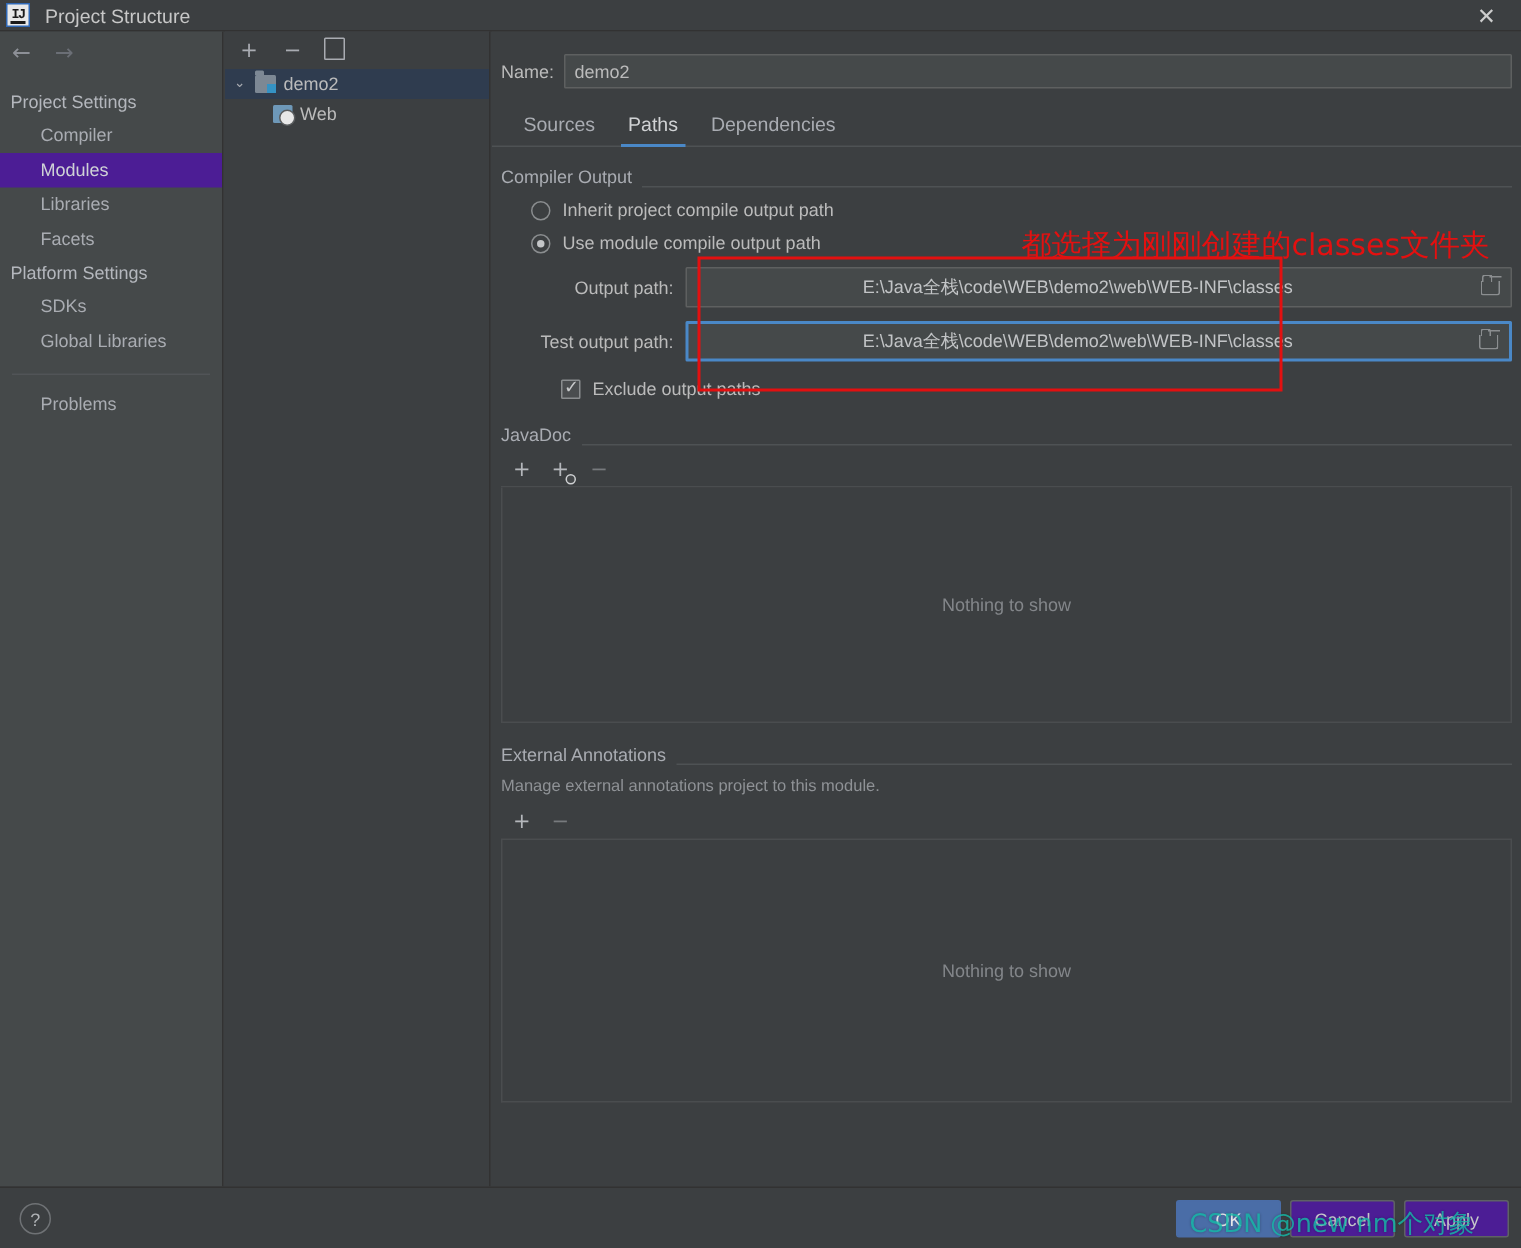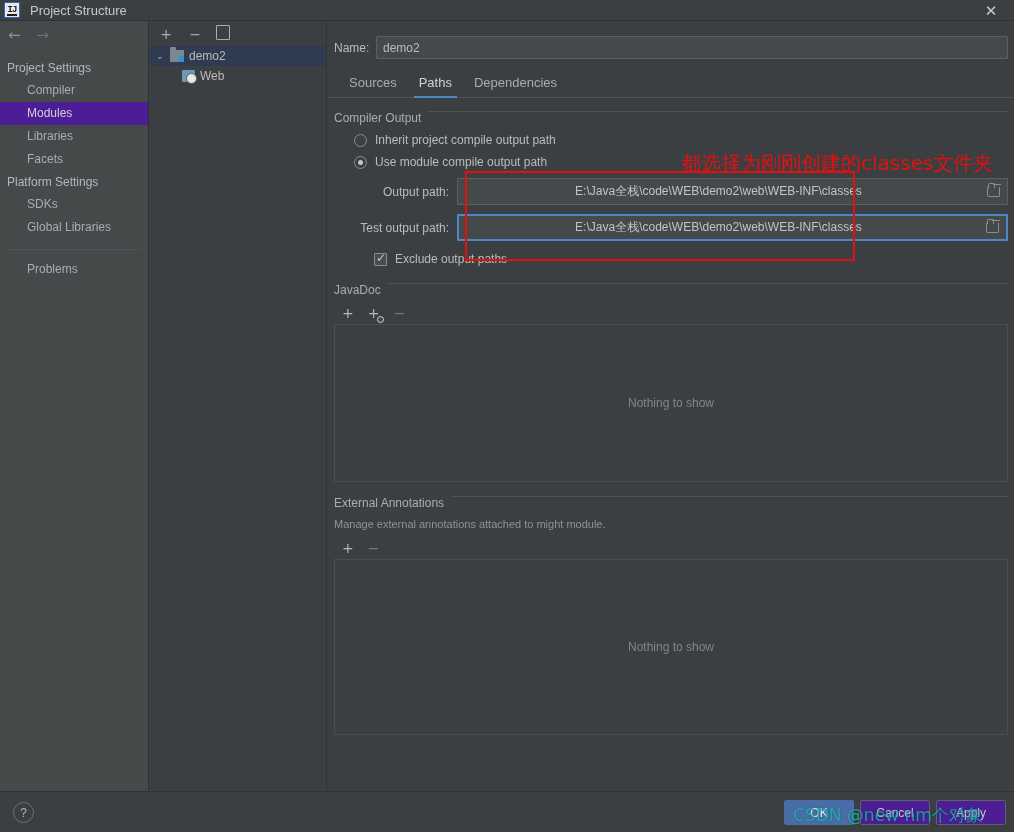--- a/index.html
+++ b/index.html
@@ -180,21 +180,21 @@
   .tab.active { color: #d0d2d4; }
   .tab.active::after {
     content: ""; position: absolute; left: 6px; right: 6px; bottom: -1px;
     height: 2px; background: #4a88c7;
   }
 
   
   .section { margin: 13px 6px 0 6px; position: relative; }
   .section-title {
     font-size: 12px; color: #a9acb2;
-    display: flex; align-items: flex-start; gap: 7px;
+    display: flex; align-items: flex-end; gap: 7px;
   }
   .section-title .rule {
     flex: 1; height: 1px; background: #4e5254;
   }
 
   .radio-row {
     display: flex; align-items: center;
     margin: 8px 0 0 20px; gap: 8px;
   }
   .radio {
@@ -463,21 +463,21 @@
       <div class="list-area jd-area">
         <span>Nothing to show</span>
       </div>
     </div>
 
     <div class="section" style="margin-top:14px">
       <div class="section-title">
         <span>External Annotations</span>
         <span class="rule"></span>
       </div>
-      <div class="section-desc">Manage external annotations attached to might module.</div>
+      <div class="section-desc">Manage external annotations project to this module.</div>
       <div class="mini-toolbar">
         <span class="mt-btn">+</span>
         <span class="mt-btn dim">−</span>
       </div>
       <div class="list-area ea-area">
         <span>Nothing to show</span>
       </div>
     </div>
 
   </div>

